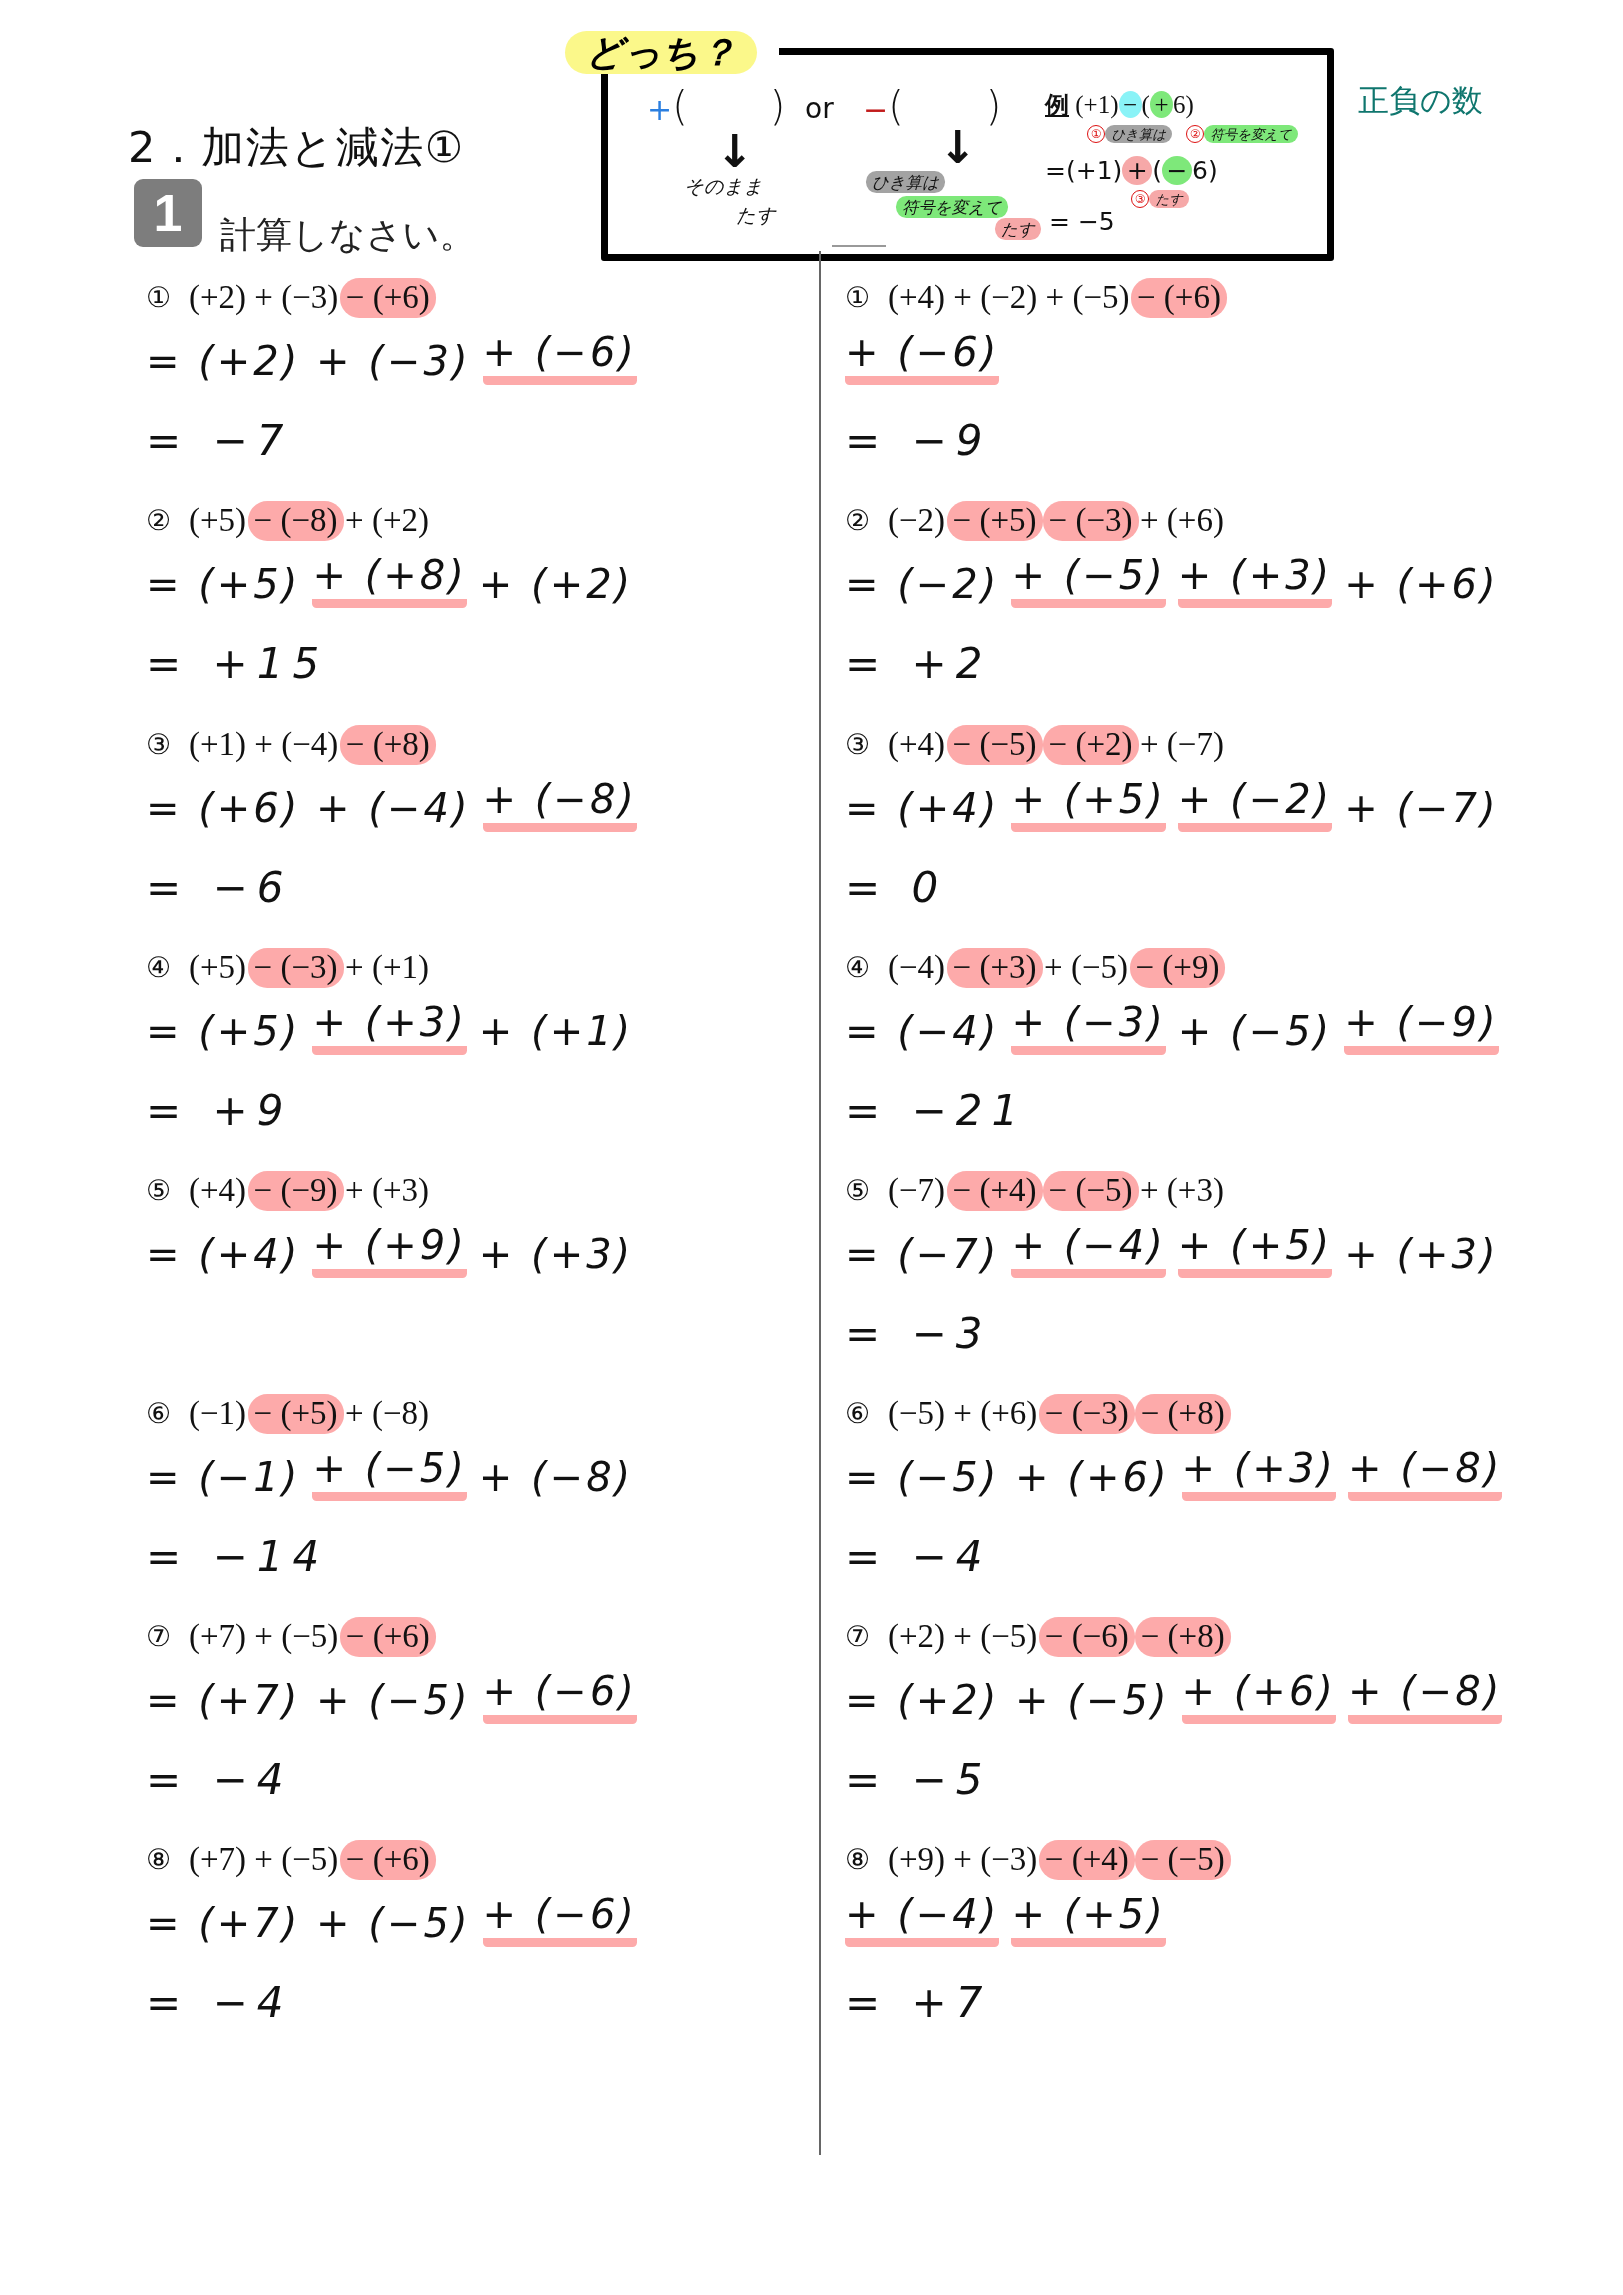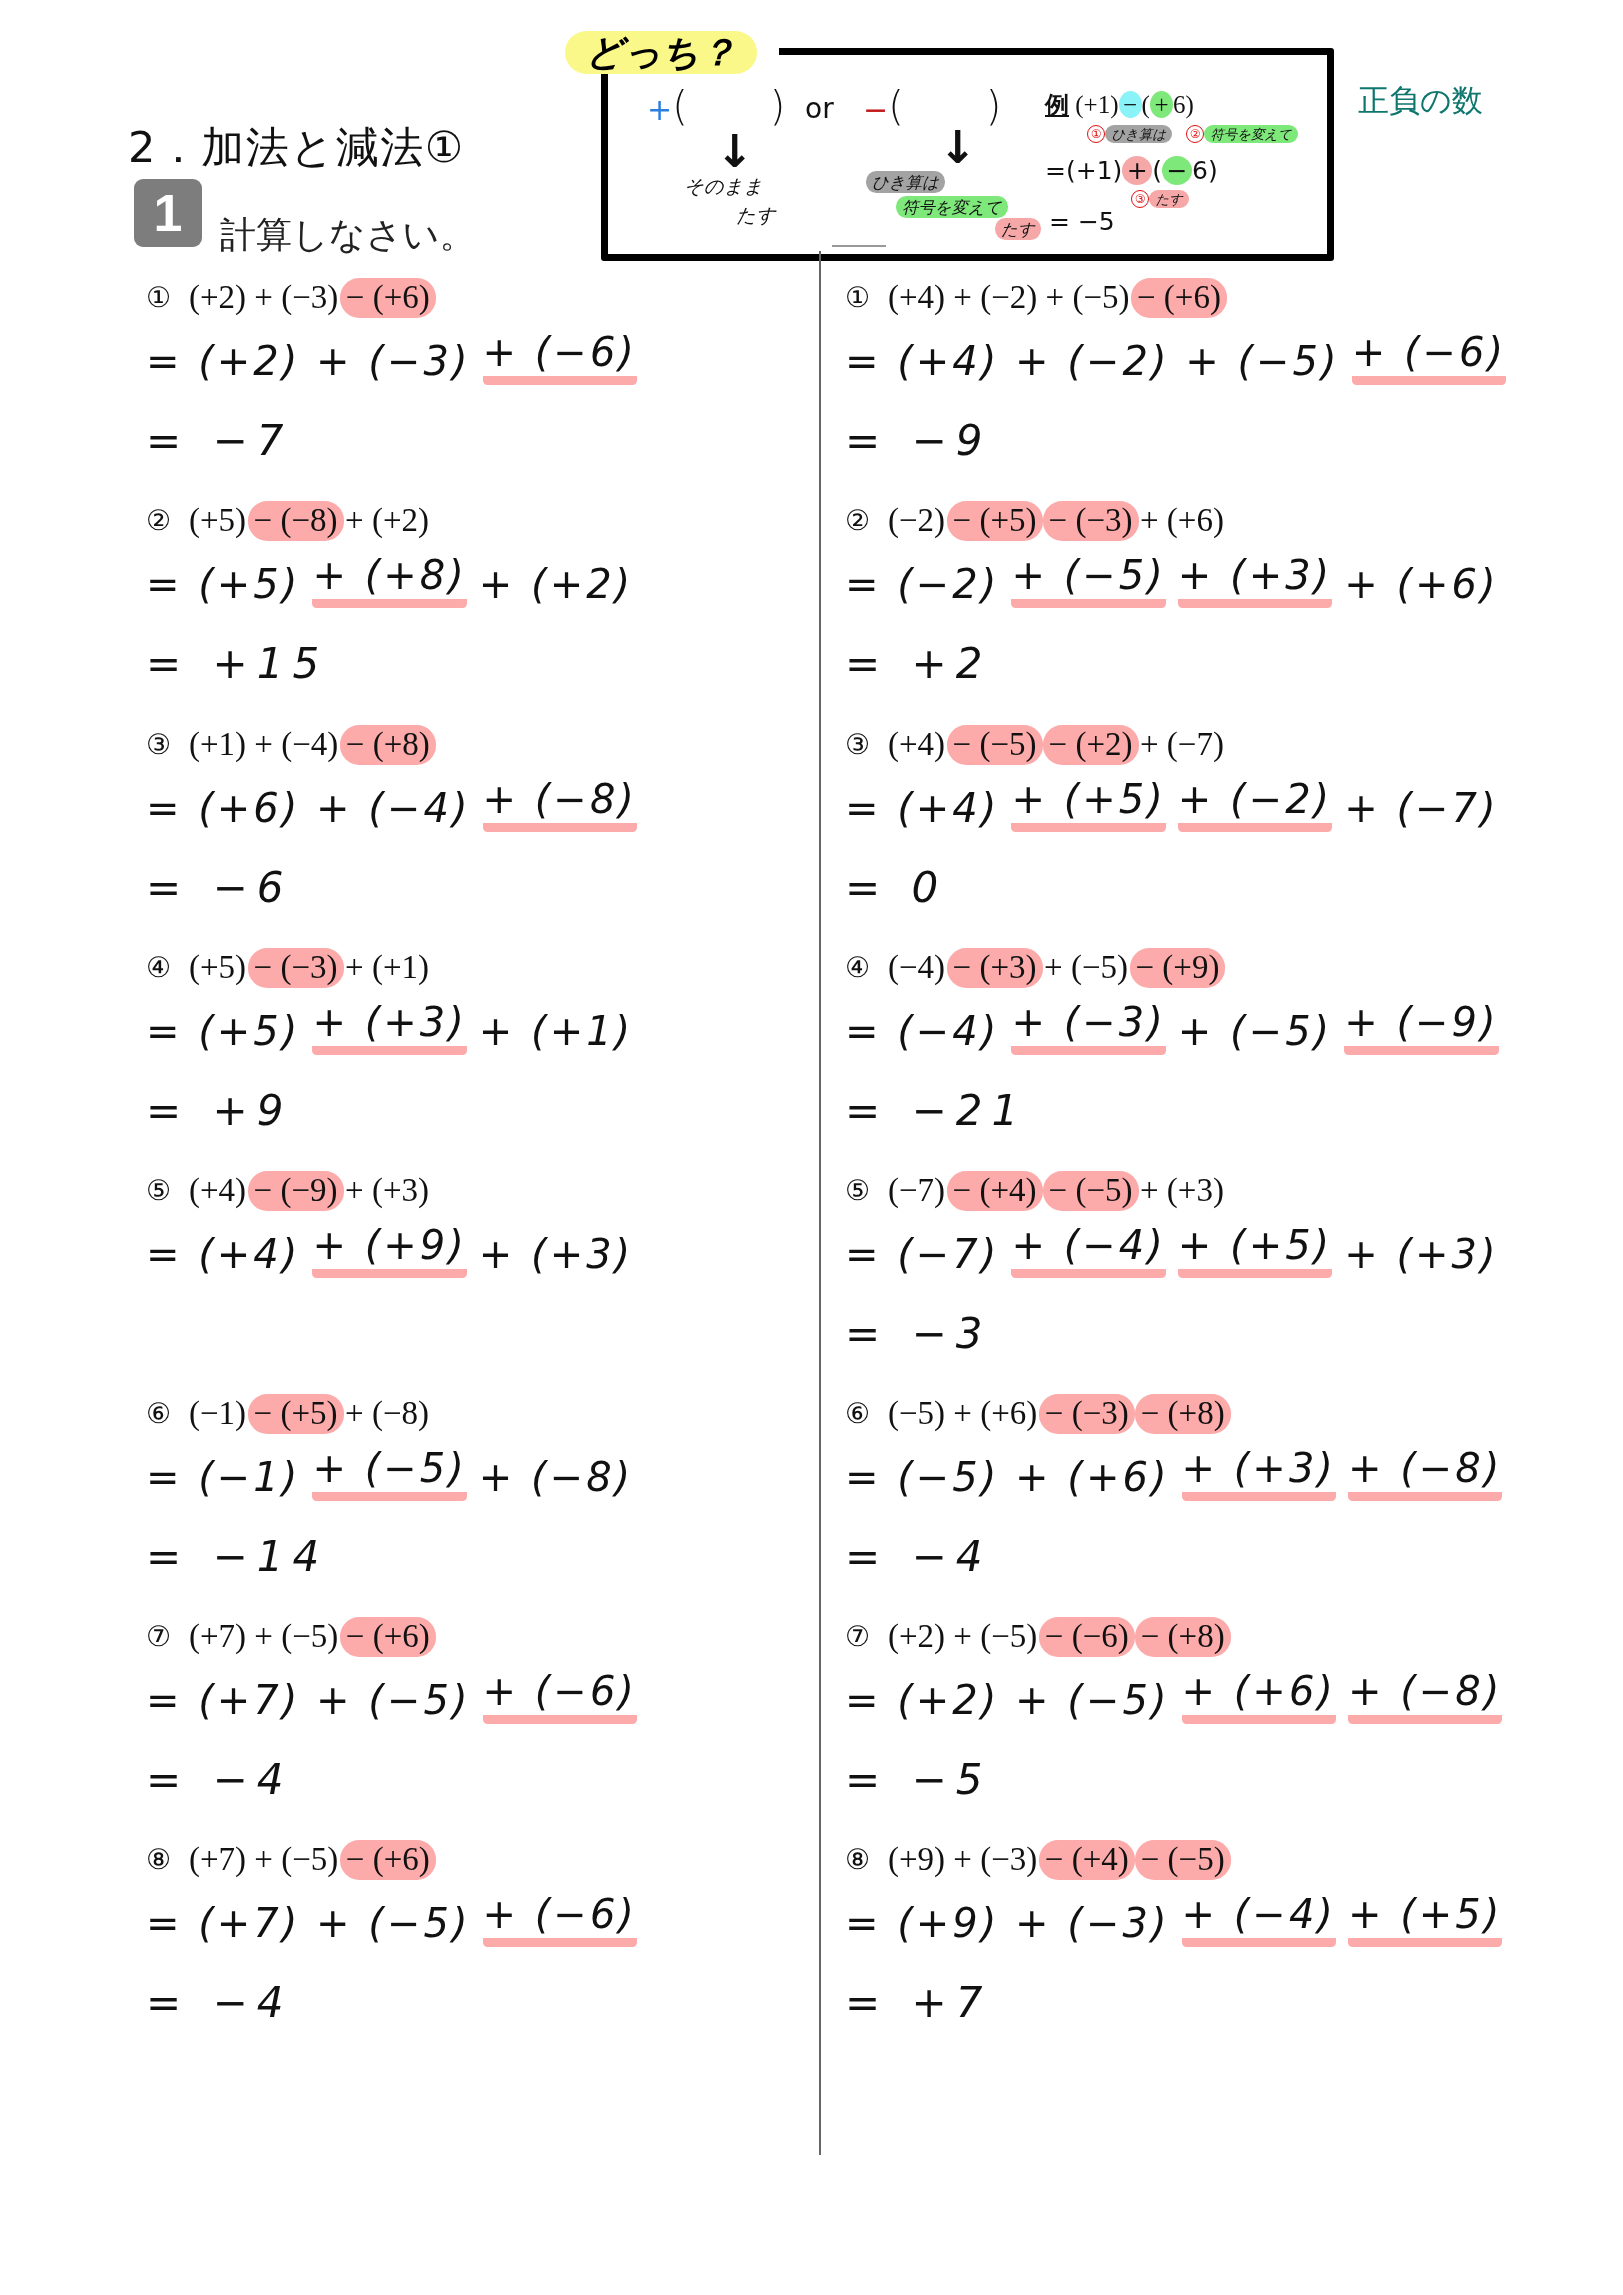--- a/index.html
+++ b/index.html
@@ -218,21 +218,20 @@
     </div>
   </div>
 <div id="col-right">
     <div class="problem" style="left: 845px; top: 275px;">
       <div class="q">
         <span class="num">①</span>
         <span class="seg">(+4) + (−2) + (−5)</span>
         <span class="seg hl">− (+6)</span>
       </div>
       <div class="work">
-        <span class="wseg" style="margin-right: 12px;">= (+4) + (−2) + (−5)</span>
         <span class="wseg ul" style="margin-right: 12px;">+ (−6)</span>
       </div>
       <div class="ans">= −9</div>
     </div>
     <div class="problem" style="left: 845px; top: 498px;">
       <div class="q">
         <span class="num">②</span>
         <span class="seg">(−2)</span>
         <span class="seg hl">− (+5)</span>
         <span class="seg hl">− (−3)</span>
@@ -323,20 +322,19 @@
       <div class="ans">= −5</div>
     </div>
     <div class="problem" style="left: 845px; top: 1837px;">
       <div class="q">
         <span class="num">⑧</span>
         <span class="seg">(+9) + (−3)</span>
         <span class="seg hl">− (+4)</span>
         <span class="seg hl">− (−5)</span>
       </div>
       <div class="work">
-        <span class="wseg" style="margin-right: 12px;">= (+9) + (−3)</span>
         <span class="wseg ul" style="margin-right: 12px;">+ (−4)</span>
         <span class="wseg ul" style="margin-right: 12px;">+ (+5)</span>
       </div>
       <div class="ans">= +7</div>
     </div>
   </div>
 
 
 </body></html>

